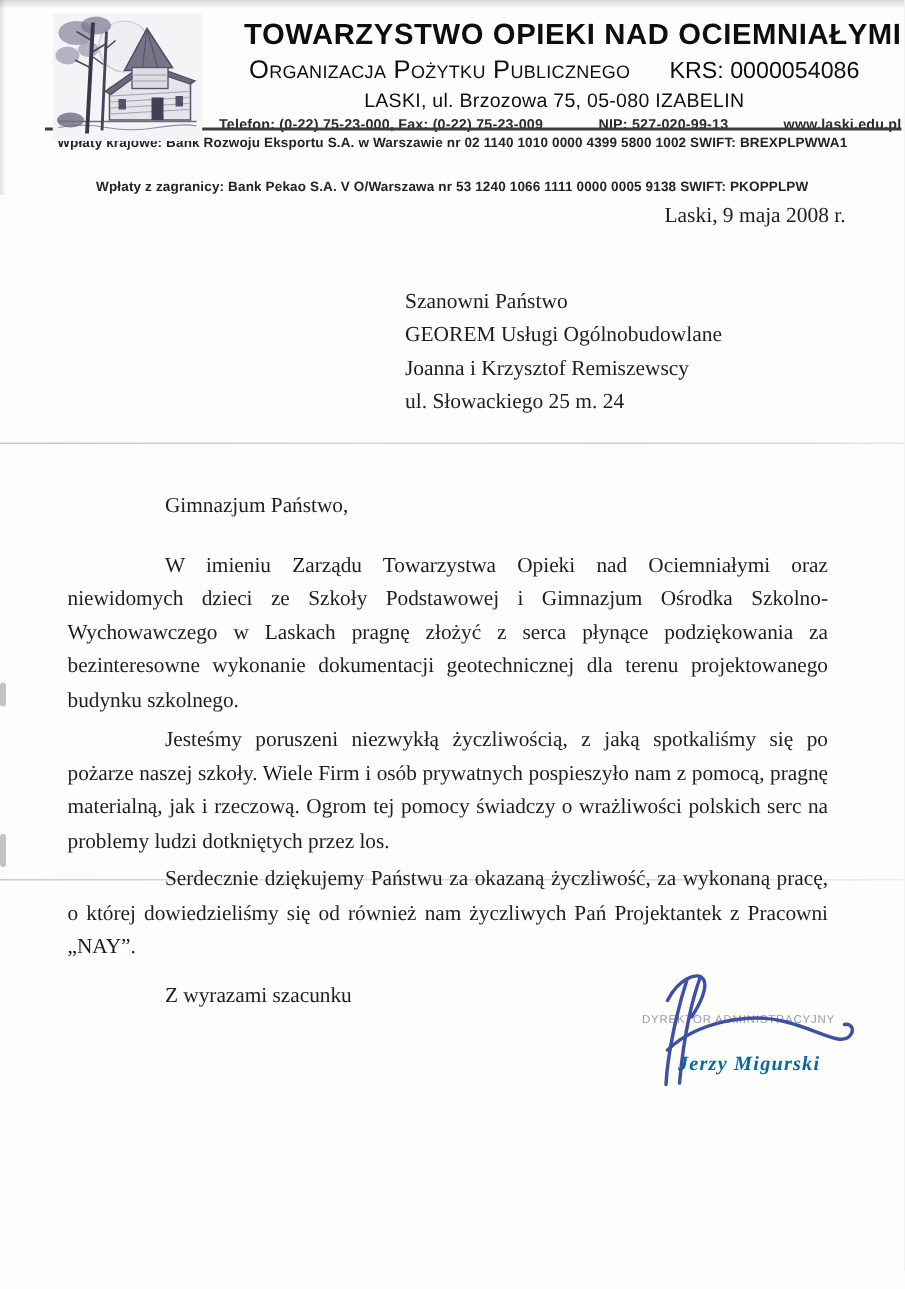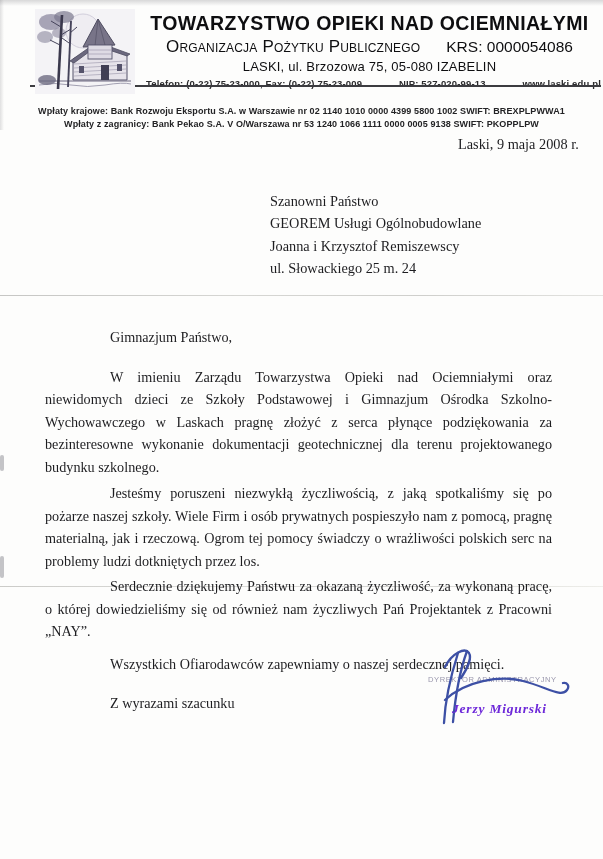--- a/index.html
+++ b/index.html
@@ -21,35 +21,35 @@
   .crease1{top:295px;background:linear-gradient(to right,#c6c6c4,#d6d6d3 40%,#cfcfcc 70%,#e3e3e0);}
   .crease2{top:586px;background:linear-gradient(to right,#cbcbc8,#dcdcd9 35%,#d2d2cf 65%,#eeeeea);}
   .smudge{position:absolute;left:0;width:4px;background:rgba(90,90,100,.35);border-radius:2px;}
   .smudge1{top:455px;height:16px;}
   .smudge2{top:556px;height:22px;}
 
   
   .letterhead{position:absolute;left:0;top:0;width:100%;font-family:"Liberation Sans", sans-serif;}
   .logo{position:absolute;left:35px;top:9px;width:100px;height:85px;z-index:2;}
   .head-text{position:absolute;left:138px;top:12px;right:2px;text-align:center;color:#0e0e10;}
-  .org-name{margin:0;font-size:19.5px;font-weight:bold;letter-spacing:.4px;white-space:nowrap;}
+  .org-name{margin:0;font-size:19.5px;font-weight:bold;letter-spacing:.4px;white-space:nowrap;text-align:right;}
   .org-line2{margin-top:2px;font-size:15px;white-space:nowrap;}
   .org-type{font-variant:small-caps;font-size:17px;letter-spacing:.2px;}
   .org-krs{margin-left:26px;font-size:15.5px;}
   .org-address{margin-top:2px;font-size:13px;letter-spacing:.2px;}
   .org-line4{margin-top:4px;display:flex;justify-content:space-between;
     font-size:9.5px;font-weight:bold;letter-spacing:.15px;color:#2a2a2c;padding-left:8px;}
   .head-rule{position:absolute;left:30px;top:85px;width:571px;height:2px;background:#3c3c40;z-index:1;}
   .bank-line{position:absolute;left:0;width:100%;text-align:center;white-space:nowrap;
     font-size:9px;font-weight:bold;letter-spacing:.1px;color:#232325;}
-  .bank1{top:90px;margin-top:16px;}
+  .bank1{top:90px;}
   .bank2{top:119px;}
 
   
-  .dateline{position:absolute;left:458px;top:136px;font-size:14.3px;}
+  .dateline{position:absolute;left:443px;top:136px;font-size:14.3px;}
   .recipient{position:absolute;left:270px;top:190px;font-size:14.3px;line-height:22.3px;}
   .recipient .rl{white-space:nowrap;}
   .recipient .underlined{margin-left:-9px;}
   .recipient .underlined span{display:inline-block;border-bottom:1.2px solid #3c3c40;padding:0 6px 1px 2px;}
 
   .letter-body{position:absolute;left:45px;top:326px;width:507px;
     font-size:14.2px;line-height:22.5px;text-align:justify;}
   .letter-body p{margin:0;text-indent:65px;}
   .salutation{margin-bottom:17px !important;text-align:left;}
   .p1{margin-bottom:4px !important;}
@@ -58,21 +58,21 @@
   .p4{margin-bottom:17px !important;text-align:left;}
   .closing{text-align:left;}
 
   
   .signature-block{position:absolute;left:410px;top:645px;width:175px;height:95px;}
   .stamp-title{position:absolute;left:18px;top:30px;width:160px;
     font-family:"Liberation Sans", sans-serif;font-size:7.6px;letter-spacing:.55px;
     color:#9a97ad;white-space:nowrap;}
   .sig-svg{position:absolute;left:0;top:0;width:175px;height:95px;}
   .sig-name{position:absolute;left:42px;top:56px;font-style:italic;font-size:13.5px;
-    letter-spacing:.8px;color:#6d28d9;font-weight:bold;white-space:nowrap;}
+    letter-spacing:.8px;color:#0369a1;font-weight:bold;white-space:nowrap;}
 </style>
 </head>
 <body>
 
 <div class="page">
 
   <div class="scan-edge-top"></div>
   <div class="scan-edge-left"></div>
   <div class="crease crease1"></div>
   <div class="crease crease2"></div>
@@ -153,21 +153,20 @@
     <div class="rl">GEOREM Usługi Ogólnobudowlane</div>
     <div class="rl">Joanna i Krzysztof Remiszewscy</div>
     <div class="rl">ul. Słowackiego 25 m. 24</div>
   </div>
 
   <div class="letter-body">
     <p class="salutation">Gimnazjum Państwo,</p>
     <p class="p1">W imieniu Zarządu Towarzystwa Opieki nad Ociemniałymi oraz niewidomych dzieci ze Szkoły Podstawowej i Gimnazjum Ośrodka Szkolno-Wychowawczego w Laskach pragnę złożyć z serca płynące podziękowania za bezinteresowne wykonanie dokumentacji geotechnicznej dla terenu projektowanego budynku szkolnego.</p>
     <p class="p2">Jesteśmy poruszeni niezwykłą życzliwością, z jaką spotkaliśmy się po pożarze naszej szkoły. Wiele Firm i osób prywatnych pospieszyło nam z pomocą, pragnę materialną, jak i rzeczową. Ogrom tej pomocy świadczy o wrażliwości polskich serc na problemy ludzi dotkniętych przez los.</p>
     <p class="p3">Serdecznie dziękujemy Państwu za okazaną życzliwość, za wykonaną pracę, o której dowiedzieliśmy się od również nam życzliwych Pań Projektantek z Pracowni „NAY”.</p>
-    <p class="p4">Wszystkich Ofiarodawców zapewniamy o naszej serdecznej pamięci.</p>
     <p class="closing">Z wyrazami szacunku</p>
   </div>
 
   <div class="signature-block">
     <div class="stamp-title">DYREKTOR ADMINISTRACYJNY</div>
     <svg class="sig-svg" viewBox="0 0 175 95">
       <g fill="none" stroke="#3d50a5" stroke-width="2.3" stroke-linecap="round">
         <path d="M48,8 C41,30 35,58 34,78"></path>
         <path d="M57,6 C49,28 45,55 43,77"></path>
         <path d="M35,22 C42,8 55,2 59,8 C62,13 57,24 51,33"></path>

